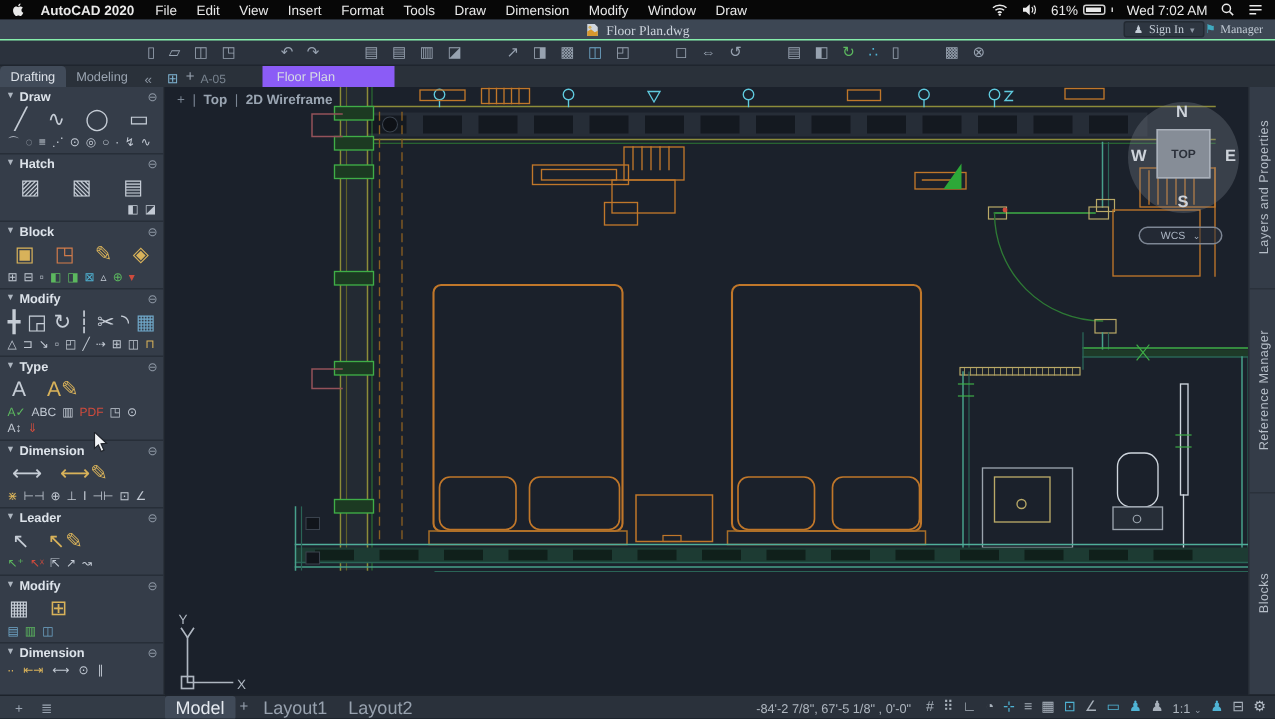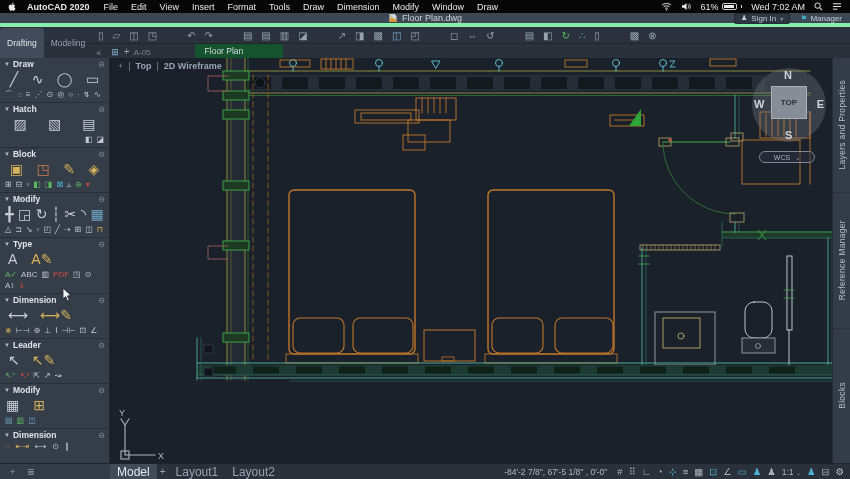--- a/index.html
+++ b/index.html
@@ -16,46 +16,46 @@
   .menubar .spacer { flex:1; }
   .menubar .rgrp { display:flex; align-items:center; gap:9px; }
   .batt { display:inline-flex; align-items:center; gap:3px; }
   .batt .shell { width:15px; height:7px; border:1px solid #cfcfcf; border-radius:2px;
     position:relative; }
   .batt .shell i { position:absolute; left:1px; top:1px; bottom:1px; width:10px; background:#e9e9e9; }
   .batt .nub { width:1.5px; height:3px; background:#cfcfcf; margin-left:1px; }
 
   
   .titlebar { height:14px; background:#3d4754; display:flex; align-items:center;
-    position:relative; flex:0 0 auto; border-bottom:4px solid #86efac; }
+    position:relative; flex:0 0 auto; border-bottom:1px solid #86efac;font-family:Liberation Serif, serif; }
   .titlebar .doc { position:absolute; left:0; right:0; text-align:center; font-size:9px;
     color:#ccd3dc; display:flex; justify-content:center; align-items:center; gap:4px; }
-  .titlebar .right { margin-left:auto; display:flex; align-items:center; gap:10px;
+  .titlebar .right { margin-left:auto; display:flex; align-items:center; 
     padding-right:8px; z-index:2; }
   .signin { display:flex; align-items:center; gap:4px; background:#2e3641;
     border:1px solid #232a33; border-radius:2px; padding:0 6px; height:11px;
     font-size:8px; color:#c3ccd6; }
   .feedback { display:flex; align-items:center; gap:3px; font-size:8px; color:#c3ccd6; }
 
   
   .toolbar { height:17px; background:#2b323d; border-bottom:1px solid #1f252e;
     display:flex; align-items:center; padding-left:98px; flex:0 0 auto; }
   .tgroup { display:flex; gap:9px; margin-right:30px; }
   .toolbar .icon { font-size:10px; color:#97a2b0; line-height:15px; }
 
   
   .tabrow { height:14px; background:#2a313a; display:flex; align-items:flex-end; flex:0 0 auto; }
-  .ribtab { height:30px; display:flex; align-items:center; padding:0 7px; font-size:8.5px;
+  .ribtab { height:14px; display:flex; align-items:center; padding:0 7px; font-size:8.5px;
     color:#9aa4b1; border-radius:3px 3px 0 0; }
   .ribtab.active { background:#414b59; color:#dde2e9; }
   .collapse { font-size:9px; color:#8b95a2; padding:0 4px; }
   .tabrow .grid-ic { color:#7fb3d2; font-size:9px; margin:0 3px 1px 6px; }
   .tabrow .plus { color:#99a3b0; font-size:10px; margin:0 4px 1px 2px; }
   .doccode { font-size:8px; color:#78838f; margin-bottom:1px; }
-  .filetab { margin-left:44px; height:14px; background:#14532d; color:#d6dce4;
+  .filetab { margin-left:24px; height:14px; background:#8b5cf6; color:#d6dce4;
     font-size:8.5px; display:flex; align-items:center; padding:0 10px; min-width:88px; }
 
   
   .main { flex:1; display:flex; min-height:0; }
 
   
   .sidebar { width:110px; background:#353d49; border-right:1px solid #20262e;
     overflow:hidden; position:relative; flex:0 0 auto; }
   .section { border-bottom:1px solid #272e38; padding-bottom:2px; }
   .sechdr { height:12px; display:flex; align-items:center; padding:0 4px; gap:3px; }

